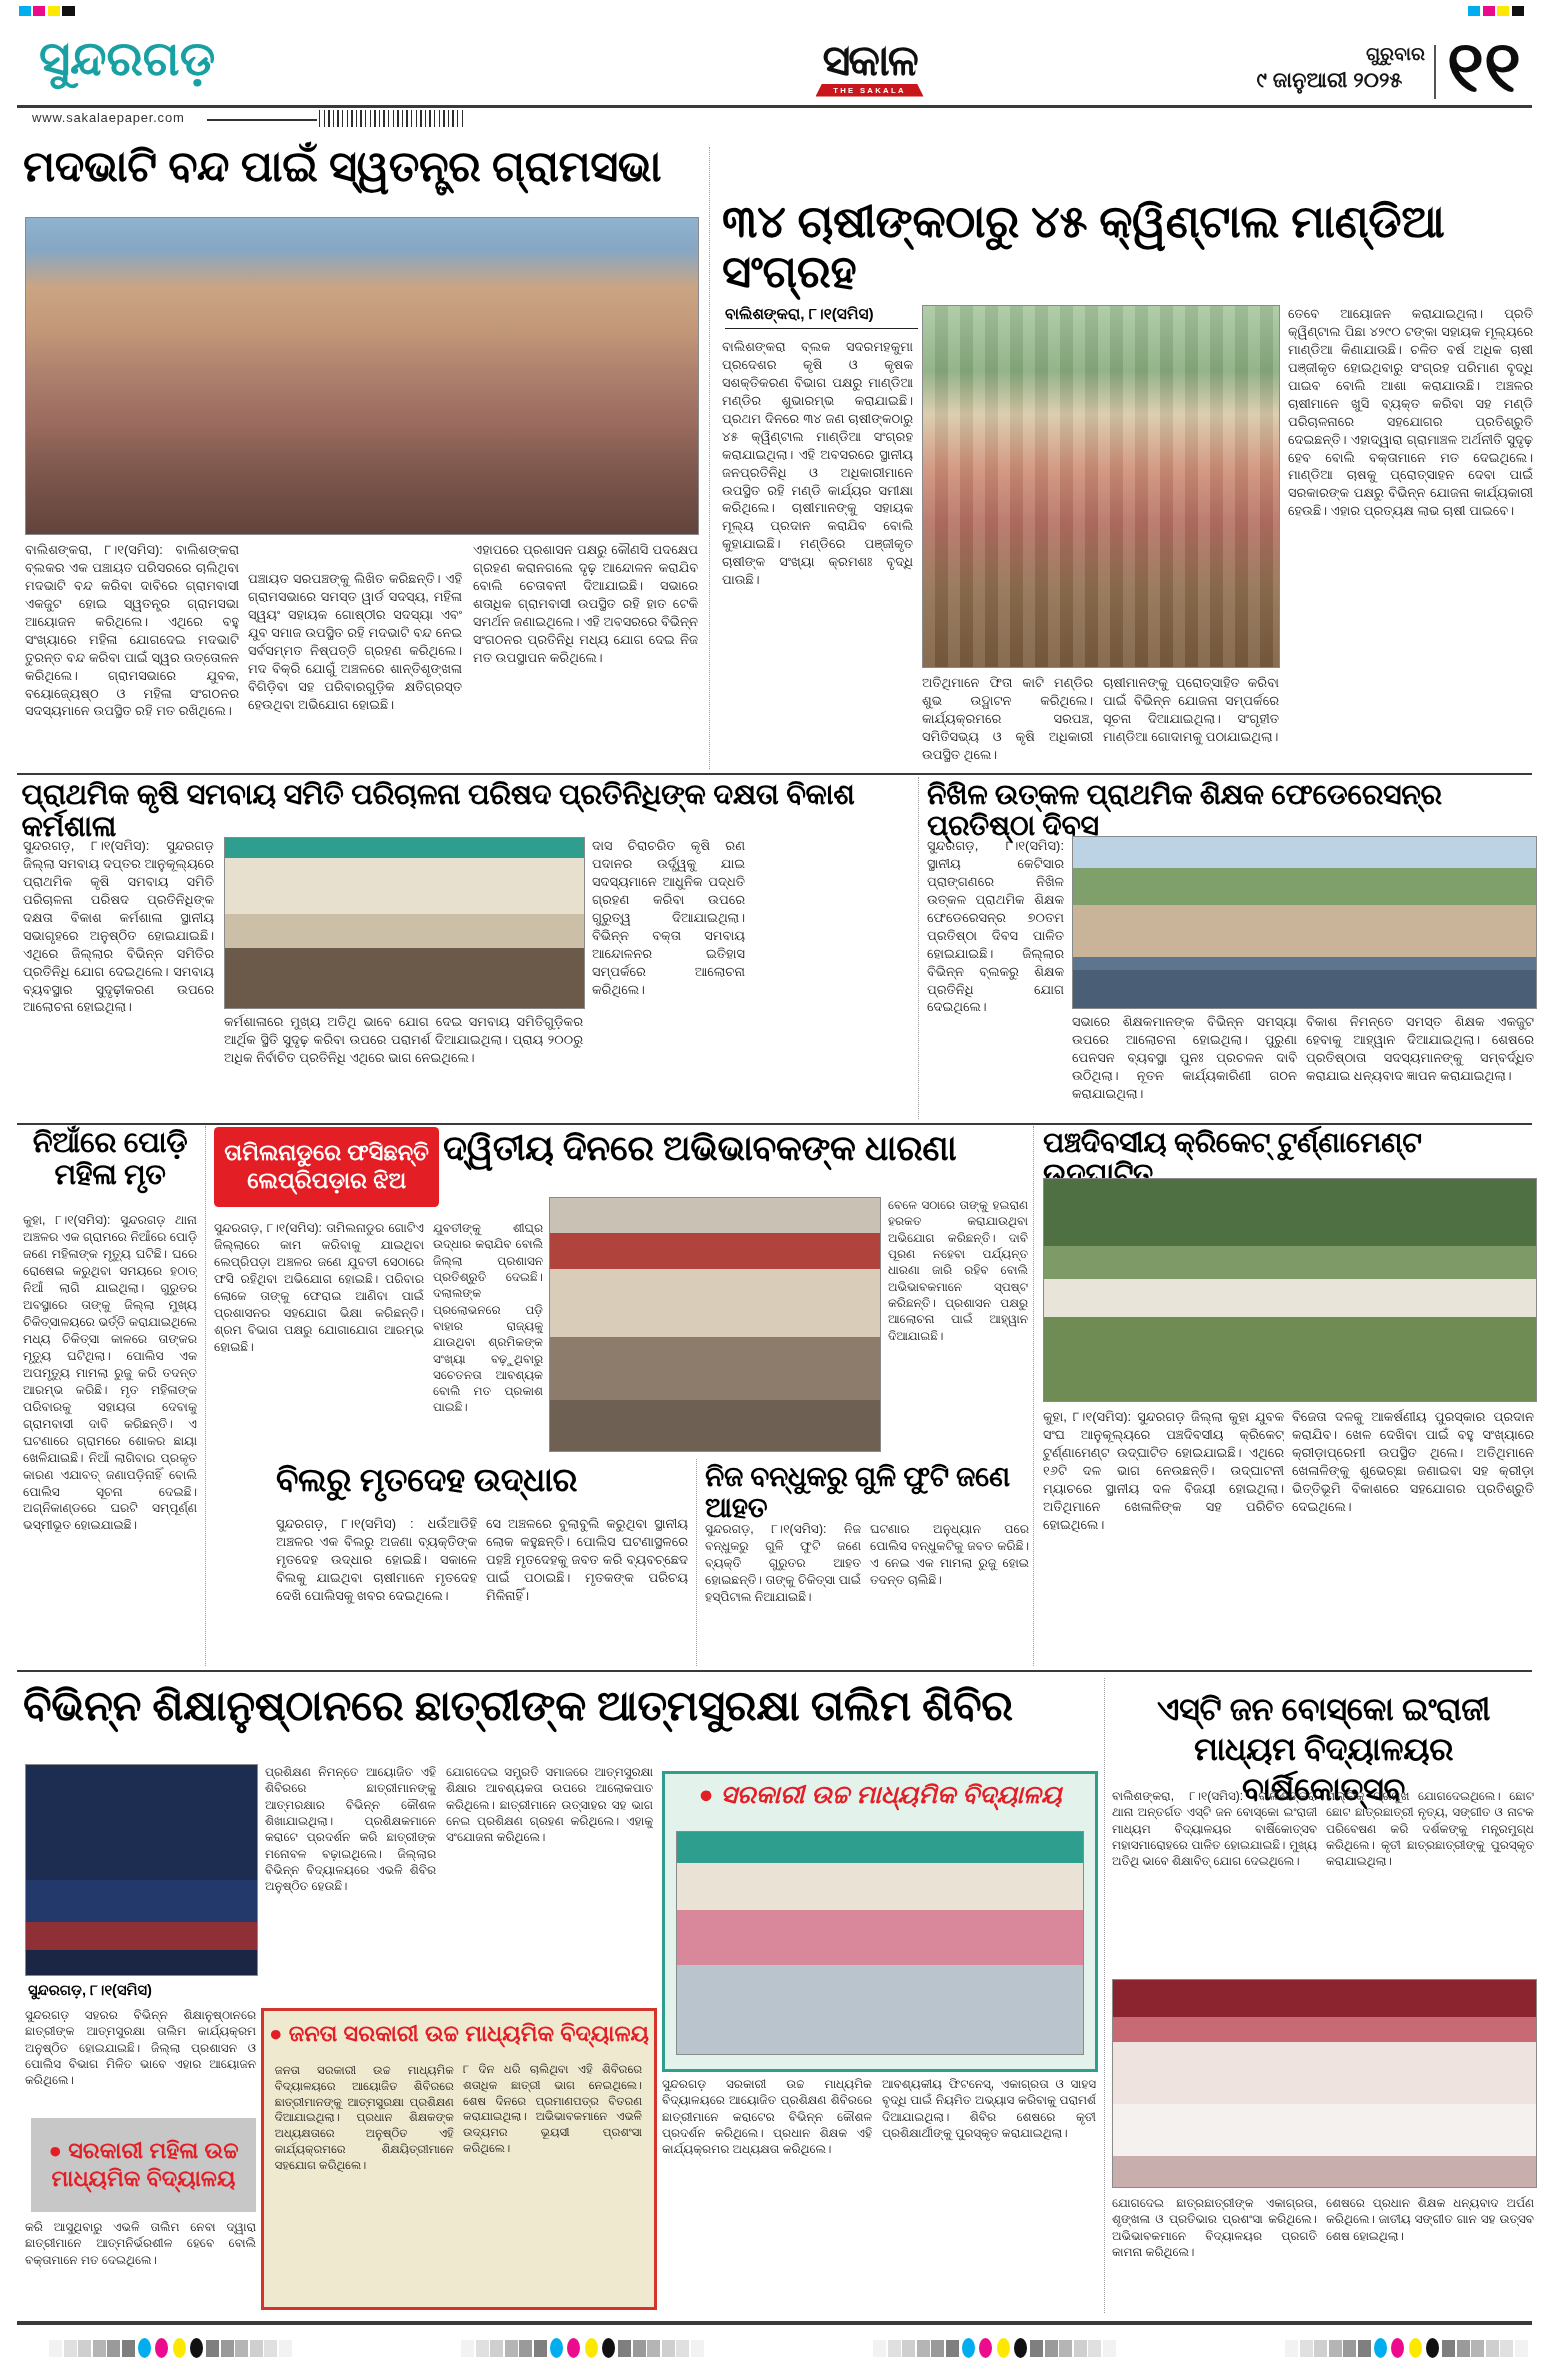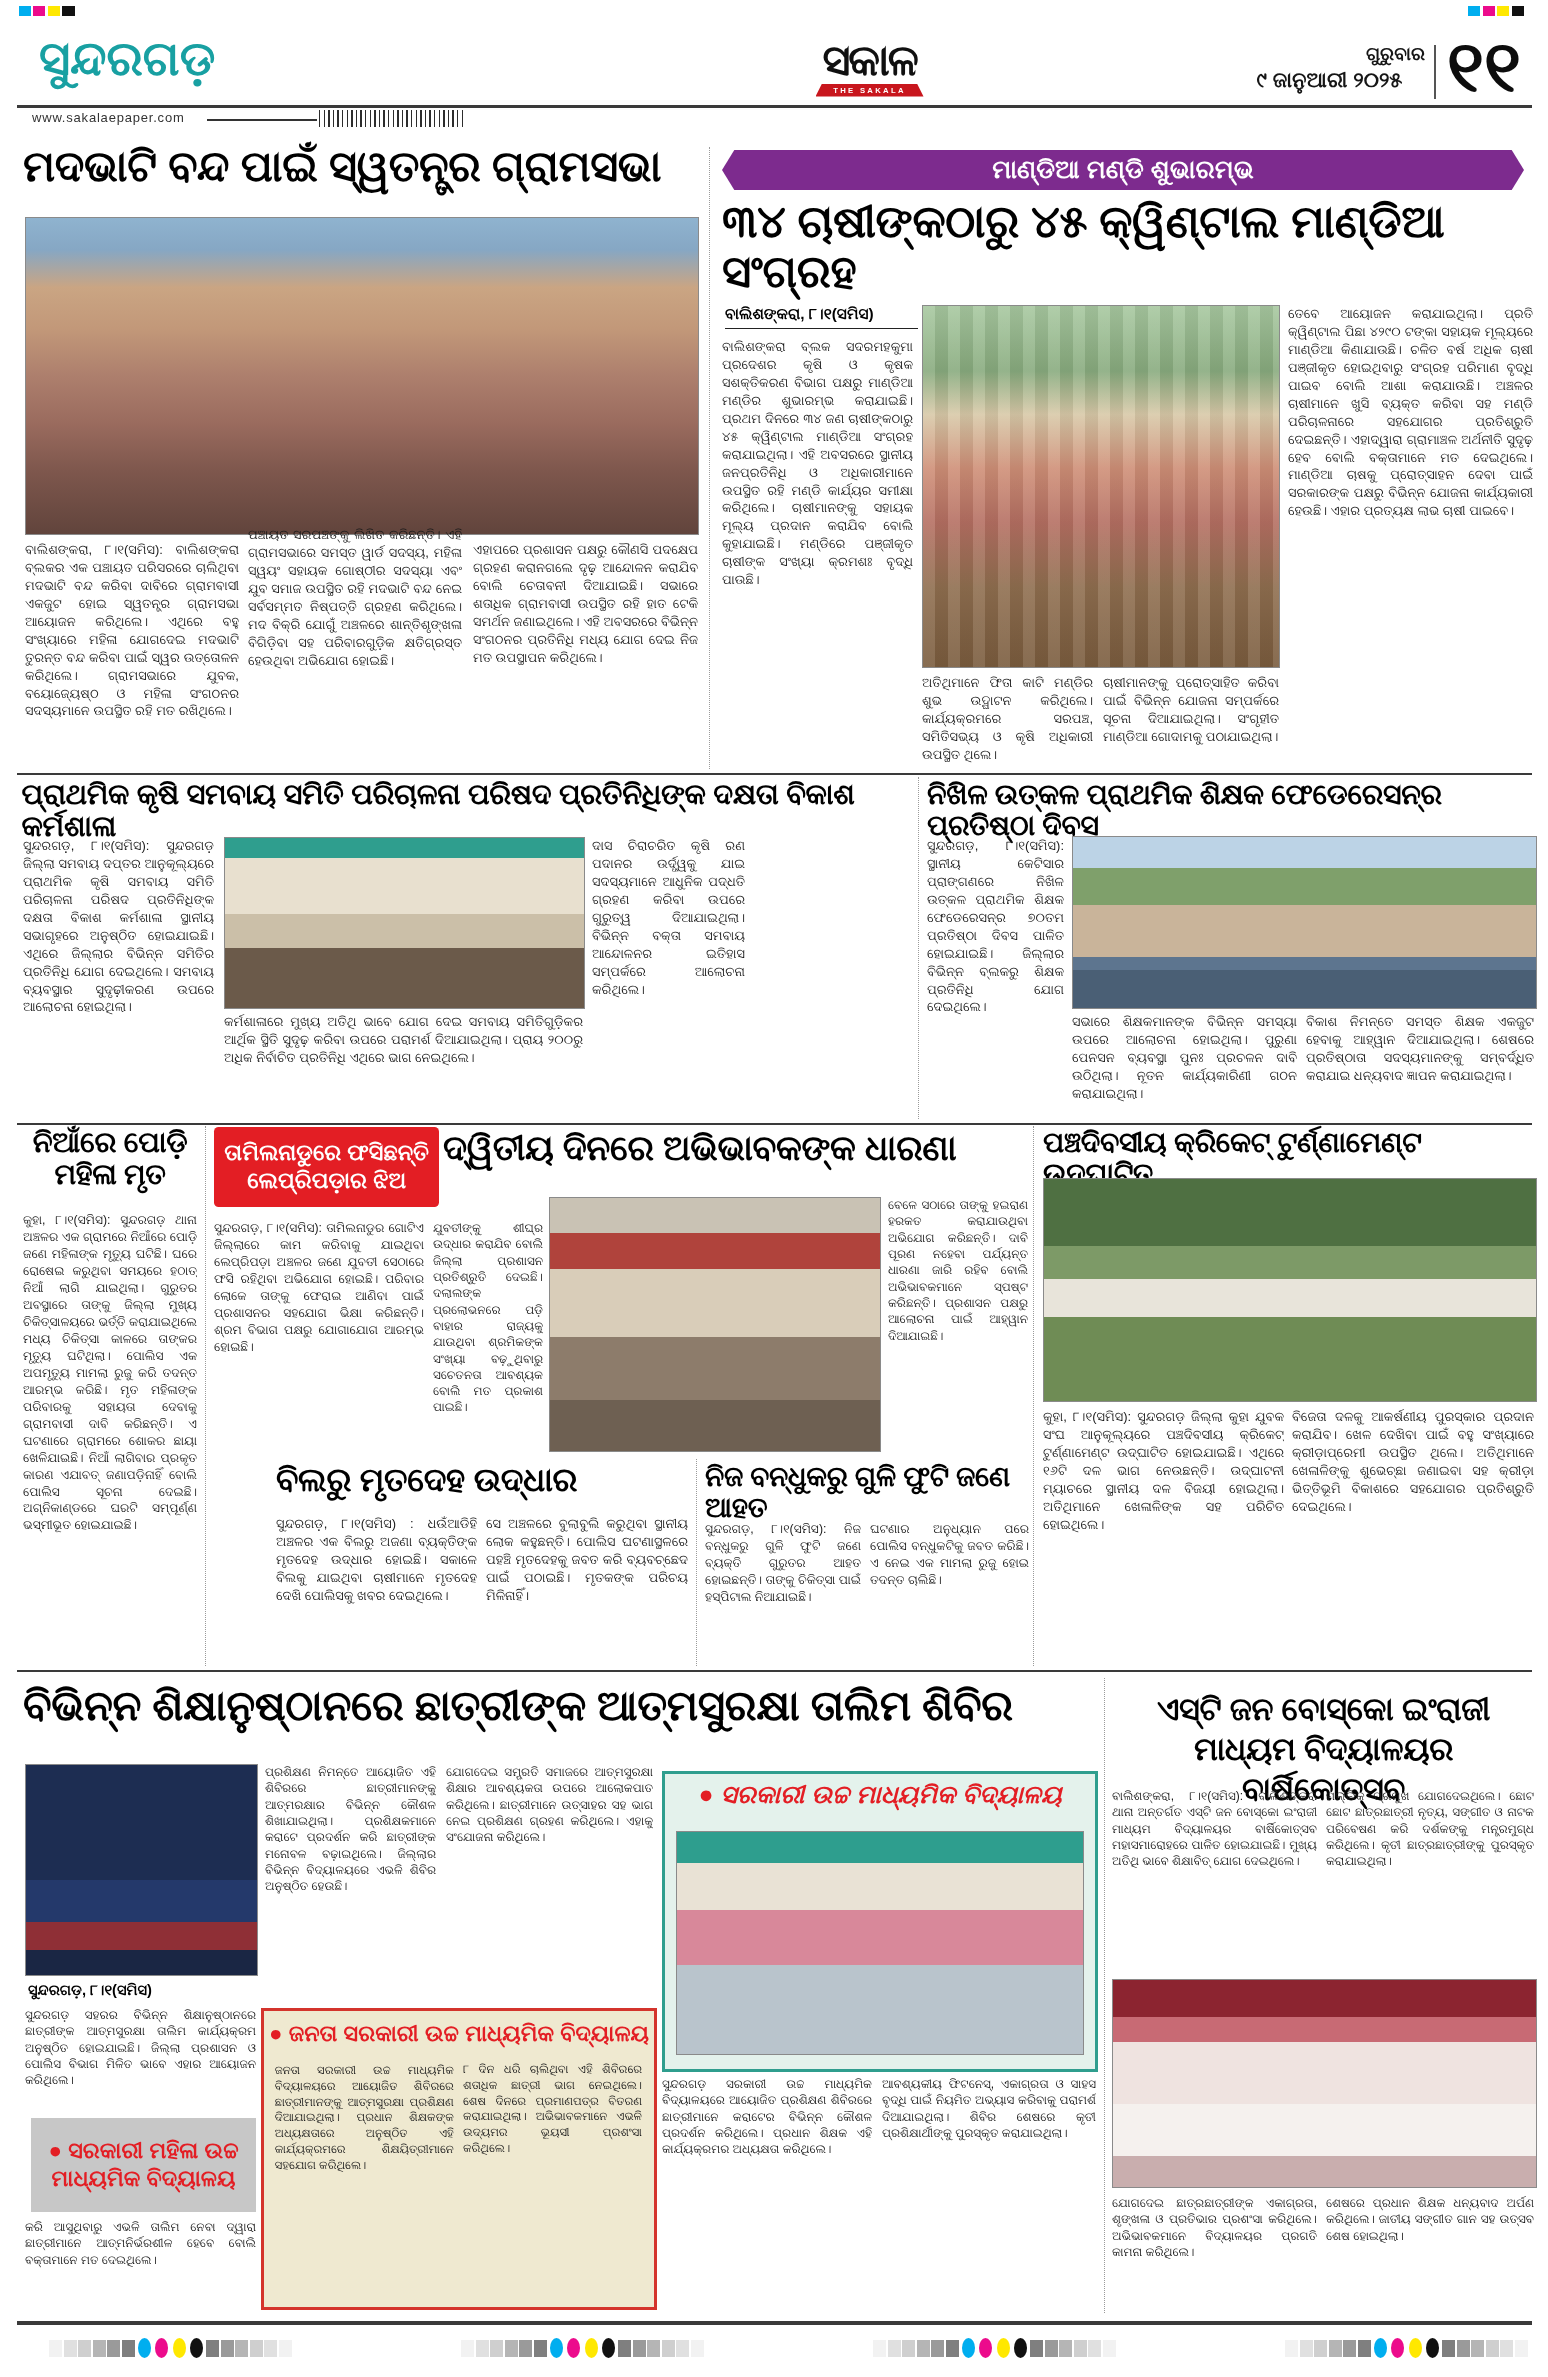--- a/index.html
+++ b/index.html
@@ -68,25 +68,24 @@
   <div class="abs" style="left:1447px;top:26px;width:86px;font-size:71px;font-weight:800;color:#0d0d0d;">୧୧</div>
 
   <div class="abs hrule" style="left:17px;top:105px;width:1515px;height:3.1px;"></div>
   <div class="abs" style="left:32px;top:110px;width:185px;font-size:13px;color:#333;letter-spacing:0.8px;">www.sakalaepaper.com</div>
   <div class="abs" style="left:207px;top:119px;width:110px;height:1.5px;background:#333;"></div>
   <div class="abs barcode" style="left:319px;top:110px;width:147px;height:17px;"></div>
 
   <div class="abs hl" style="left:23px;top:143px;width:676px;font-size:43px;">ମଦଭାଟି ବନ୍ଦ ପାଇଁ ସ୍ୱତନ୍ତ୍ର ଗ୍ରାମସଭା</div>
   <div class="abs ph" id="ph1" style="left:25px;top:217px;width:672px;height:316px;"></div>
   <div class="abs bd" style="left:25px;top:541px;width:214px;height:228px;">ବାଲିଶଙ୍କରା, ୮।୧(ସମିସ): ବାଲିଶଙ୍କରା ବ୍ଲକର ଏକ ପଞ୍ଚାୟତ ପରିସରରେ ଚାଲିଥିବା ମଦଭାଟି ବନ୍ଦ କରିବା ଦାବିରେ ଗ୍ରାମବାସୀ ଏକଜୁଟ ହୋଇ ସ୍ୱତନ୍ତ୍ର ଗ୍ରାମସଭା ଆୟୋଜନ କରିଥିଲେ। ଏଥିରେ ବହୁ ସଂଖ୍ୟାରେ ମହିଳା ଯୋଗଦେଇ ମଦଭାଟି ତୁରନ୍ତ ବନ୍ଦ କରିବା ପାଇଁ ସ୍ୱର ଉତ୍ତୋଳନ କରିଥିଲେ। ଗ୍ରାମସଭାରେ ଯୁବକ, ବୟୋଜ୍ୟେଷ୍ଠ ଓ ମହିଳା ସଂଗଠନର ସଦସ୍ୟମାନେ ଉପସ୍ଥିତ ରହି ମତ ରଖିଥିଲେ।</div>
-  <div class="abs bd" style="left:248px;top:526px;width:214px;height:228px;">ପଞ୍ଚାୟତ ସରପଞ୍ଚଙ୍କୁ ଲିଖିତ କରିଛନ୍ତି। ଏହି ଗ୍ରାମସଭାରେ ସମସ୍ତ ୱାର୍ଡ ସଦସ୍ୟ, ମହିଳା ସ୍ୱୟଂ ସହାୟକ ଗୋଷ୍ଠୀର ସଦସ୍ୟା ଏବଂ ଯୁବ ସମାଜ ଉପସ୍ଥିତ ରହି ମଦଭାଟି ବନ୍ଦ ନେଇ ସର୍ବସମ୍ମତ ନିଷ୍ପତ୍ତି ଗ୍ରହଣ କରିଥିଲେ। ମଦ ବିକ୍ରି ଯୋଗୁଁ ଅଞ୍ଚଳରେ ଶାନ୍ତିଶୃଙ୍ଖଳା ବିଗିଡ଼ିବା ସହ ପରିବାରଗୁଡ଼ିକ କ୍ଷତିଗ୍ରସ୍ତ ହେଉଥିବା ଅଭିଯୋଗ ହୋଇଛି।</div>
+  <div class="abs bd" style="left:248px;top:570px;width:214px;height:228px;">ପଞ୍ଚାୟତ ସରପଞ୍ଚଙ୍କୁ ଲିଖିତ କରିଛନ୍ତି। ଏହି ଗ୍ରାମସଭାରେ ସମସ୍ତ ୱାର୍ଡ ସଦସ୍ୟ, ମହିଳା ସ୍ୱୟଂ ସହାୟକ ଗୋଷ୍ଠୀର ସଦସ୍ୟା ଏବଂ ଯୁବ ସମାଜ ଉପସ୍ଥିତ ରହି ମଦଭାଟି ବନ୍ଦ ନେଇ ସର୍ବସମ୍ମତ ନିଷ୍ପତ୍ତି ଗ୍ରହଣ କରିଥିଲେ। ମଦ ବିକ୍ରି ଯୋଗୁଁ ଅଞ୍ଚଳରେ ଶାନ୍ତିଶୃଙ୍ଖଳା ବିଗିଡ଼ିବା ସହ ପରିବାରଗୁଡ଼ିକ କ୍ଷତିଗ୍ରସ୍ତ ହେଉଥିବା ଅଭିଯୋଗ ହୋଇଛି।</div>
   <div class="abs bd" style="left:473px;top:541px;width:225px;height:228px;">ଏହାପରେ ପ୍ରଶାସନ ପକ୍ଷରୁ କୌଣସି ପଦକ୍ଷେପ ଗ୍ରହଣ କରାନଗଲେ ଦୃଢ଼ ଆନ୍ଦୋଳନ କରାଯିବ ବୋଲି ଚେତାବନୀ ଦିଆଯାଇଛି। ସଭାରେ ଶତାଧିକ ଗ୍ରାମବାସୀ ଉପସ୍ଥିତ ରହି ହାତ ଟେକି ସମର୍ଥନ ଜଣାଇଥିଲେ। ଏହି ଅବସରରେ ବିଭିନ୍ନ ସଂଗଠନର ପ୍ରତିନିଧି ମଧ୍ୟ ଯୋଗ ଦେଇ ନିଜ ମତ ଉପସ୍ଥାପନ କରିଥିଲେ।</div>
   <div class="abs vdot" style="left:709px;top:147px;height:622px;"></div>
 
-  <div class="abs banner" style="left:722px;top:150px;width:802px;height:40px;font-size:25.4px;">ମାଣ୍ଡିଆ ମଣ୍ଡି ଶୁଭାରମ୍ଭ</div>
   <div class="abs hl" style="left:722px;top:197px;width:813px;font-size:45px;">୩୪ ଚାଷୀଙ୍କଠାରୁ ୪୫ କ୍ୱିଣ୍ଟାଲ ମାଣ୍ଡିଆ ସଂଗ୍ରହ</div>
   <div class="abs byline" style="left:725px;top:305px;width:193px;font-size:15.4px;border-bottom:1.5px solid #222;padding-bottom:4.6px;">ବାଲିଶଙ୍କରା, ୮।୧(ସମିସ)</div>
   <div class="abs bd" style="left:722px;top:338px;width:191px;height:433px;">ବାଲିଶଙ୍କରା ବ୍ଲକ ସଦରମହକୁମା ପ୍ରଦେଶର କୃଷି ଓ କୃଷକ ସଶକ୍ତିକରଣ ବିଭାଗ ପକ୍ଷରୁ ମାଣ୍ଡିଆ ମଣ୍ଡିର ଶୁଭାରମ୍ଭ କରାଯାଇଛି। ପ୍ରଥମ ଦିନରେ ୩୪ ଜଣ ଚାଷୀଙ୍କଠାରୁ ୪୫ କ୍ୱିଣ୍ଟାଲ ମାଣ୍ଡିଆ ସଂଗ୍ରହ କରାଯାଇଥିଲା। ଏହି ଅବସରରେ ସ୍ଥାନୀୟ ଜନପ୍ରତିନିଧି ଓ ଅଧିକାରୀମାନେ ଉପସ୍ଥିତ ରହି ମଣ୍ଡି କାର୍ଯ୍ୟର ସମୀକ୍ଷା କରିଥିଲେ। ଚାଷୀମାନଙ୍କୁ ସହାୟକ ମୂଲ୍ୟ ପ୍ରଦାନ କରାଯିବ ବୋଲି କୁହାଯାଇଛି। ମଣ୍ଡିରେ ପଞ୍ଜୀକୃତ ଚାଷୀଙ୍କ ସଂଖ୍ୟା କ୍ରମଶଃ ବୃଦ୍ଧି ପାଉଛି।</div>
   <div class="abs ph" id="ph2" style="left:922px;top:305px;width:356px;height:361px;"></div>
   <div class="abs bd" style="left:1288px;top:305px;width:245px;height:466px;">ତେବେ ଆୟୋଜନ କରାଯାଇଥିଲା। ପ୍ରତି କ୍ୱିଣ୍ଟାଲ ପିଛା ୪୨୯୦ ଟଙ୍କା ସହାୟକ ମୂଲ୍ୟରେ ମାଣ୍ଡିଆ କିଣାଯାଉଛି। ଚଳିତ ବର୍ଷ ଅଧିକ ଚାଷୀ ପଞ୍ଜୀକୃତ ହୋଇଥିବାରୁ ସଂଗ୍ରହ ପରିମାଣ ବୃଦ୍ଧି ପାଇବ ବୋଲି ଆଶା କରାଯାଉଛି। ଅଞ୍ଚଳର ଚାଷୀମାନେ ଖୁସି ବ୍ୟକ୍ତ କରିବା ସହ ମଣ୍ଡି ପରିଚାଳନାରେ ସହଯୋଗର ପ୍ରତିଶ୍ରୁତି ଦେଇଛନ୍ତି। ଏହାଦ୍ୱାରା ଗ୍ରାମାଞ୍ଚଳ ଅର୍ଥନୀତି ସୁଦୃଢ଼ ହେବ ବୋଲି ବକ୍ତାମାନେ ମତ ଦେଇଥିଲେ। ମାଣ୍ଡିଆ ଚାଷକୁ ପ୍ରୋତ୍ସାହନ ଦେବା ପାଇଁ ସରକାରଙ୍କ ପକ୍ଷରୁ ବିଭିନ୍ନ ଯୋଜନା କାର୍ଯ୍ୟକାରୀ ହେଉଛି। ଏହାର ପ୍ରତ୍ୟକ୍ଷ ଲାଭ ଚାଷୀ ପାଇବେ।</div>
   <div class="abs bd" style="left:922px;top:674px;width:171px;height:97px;">ଅତିଥିମାନେ ଫିତା କାଟି ମଣ୍ଡିର ଶୁଭ ଉଦ୍ଘାଟନ କରିଥିଲେ। କାର୍ଯ୍ୟକ୍ରମରେ ସରପଞ୍ଚ, ସମିତିସଭ୍ୟ ଓ କୃଷି ଅଧିକାରୀ ଉପସ୍ଥିତ ଥିଲେ।</div>
   <div class="abs bd" style="left:1103px;top:674px;width:176px;height:97px;">ଚାଷୀମାନଙ୍କୁ ପ୍ରୋତ୍ସାହିତ କରିବା ପାଇଁ ବିଭିନ୍ନ ଯୋଜନା ସମ୍ପର୍କରେ ସୂଚନା ଦିଆଯାଇଥିଲା। ସଂଗୃହୀତ ମାଣ୍ଡିଆ ଗୋଦାମକୁ ପଠାଯାଇଥିଲା।</div>
 
   <div class="abs hrule" style="left:17px;top:773px;width:1515px;height:1.5px;"></div>
 

